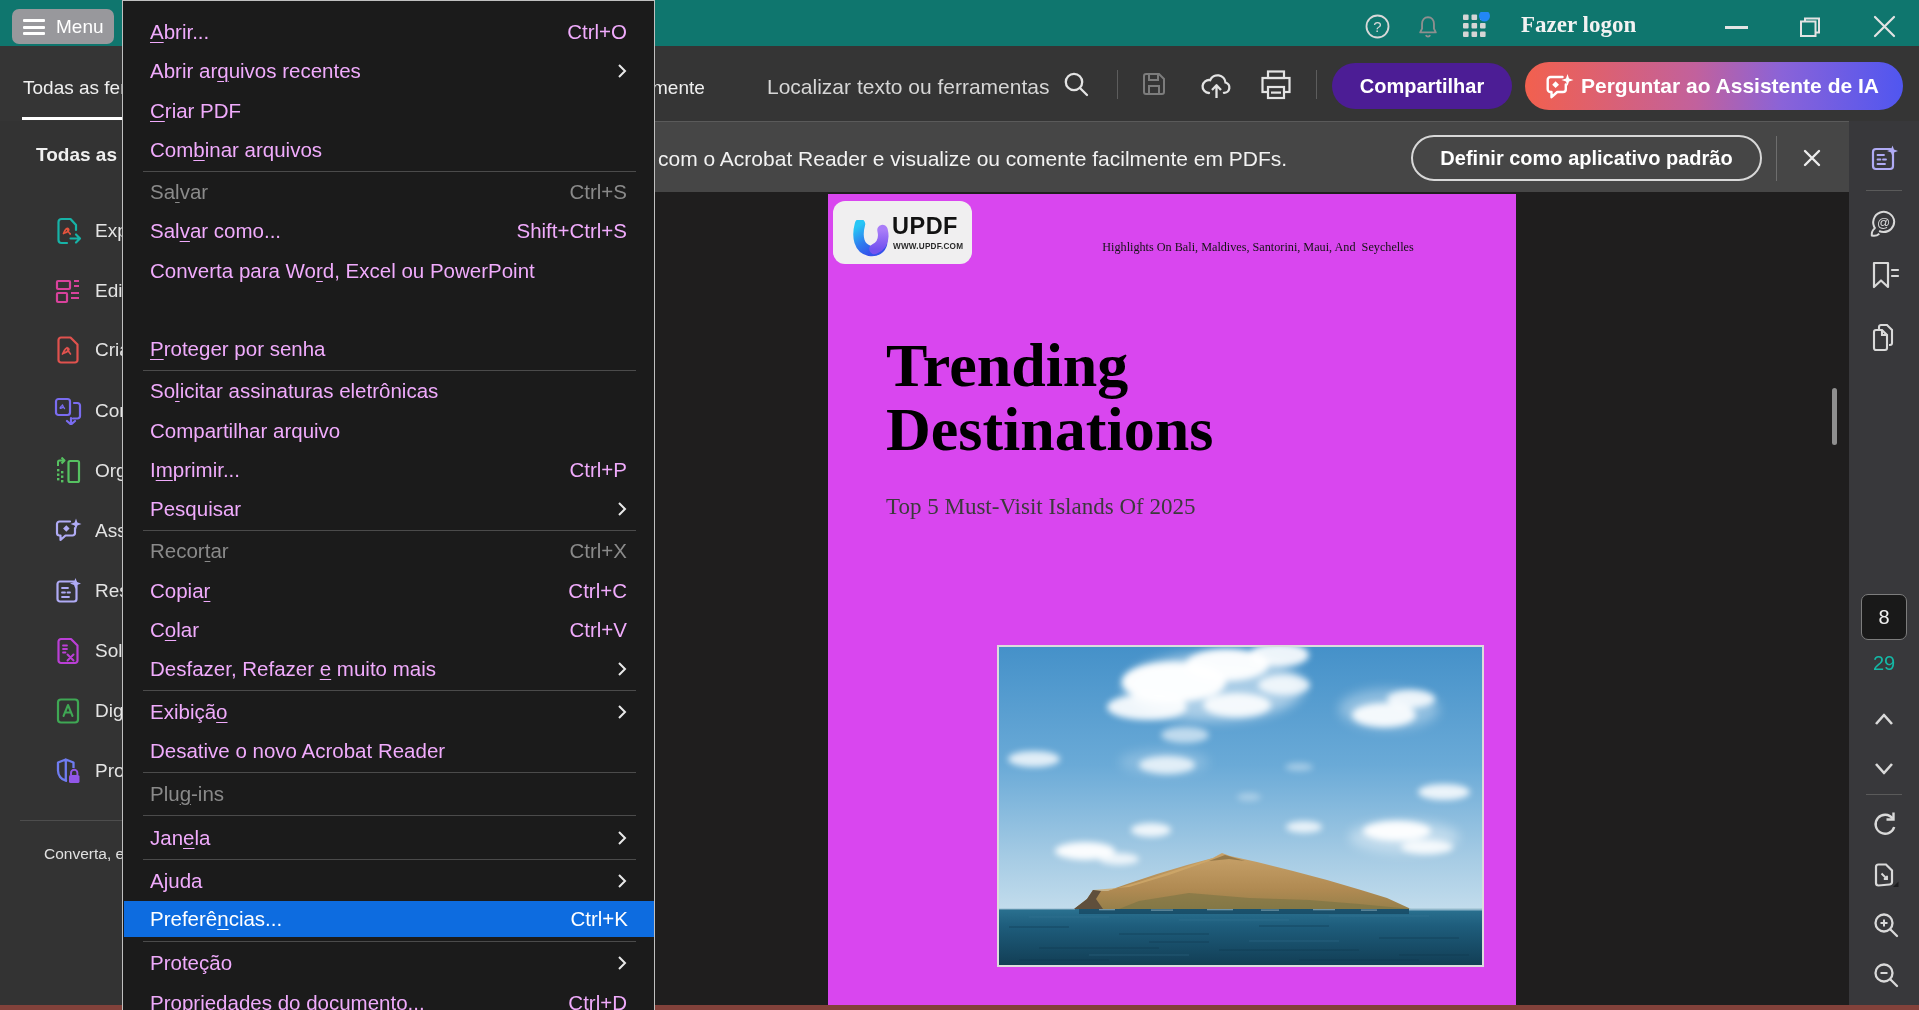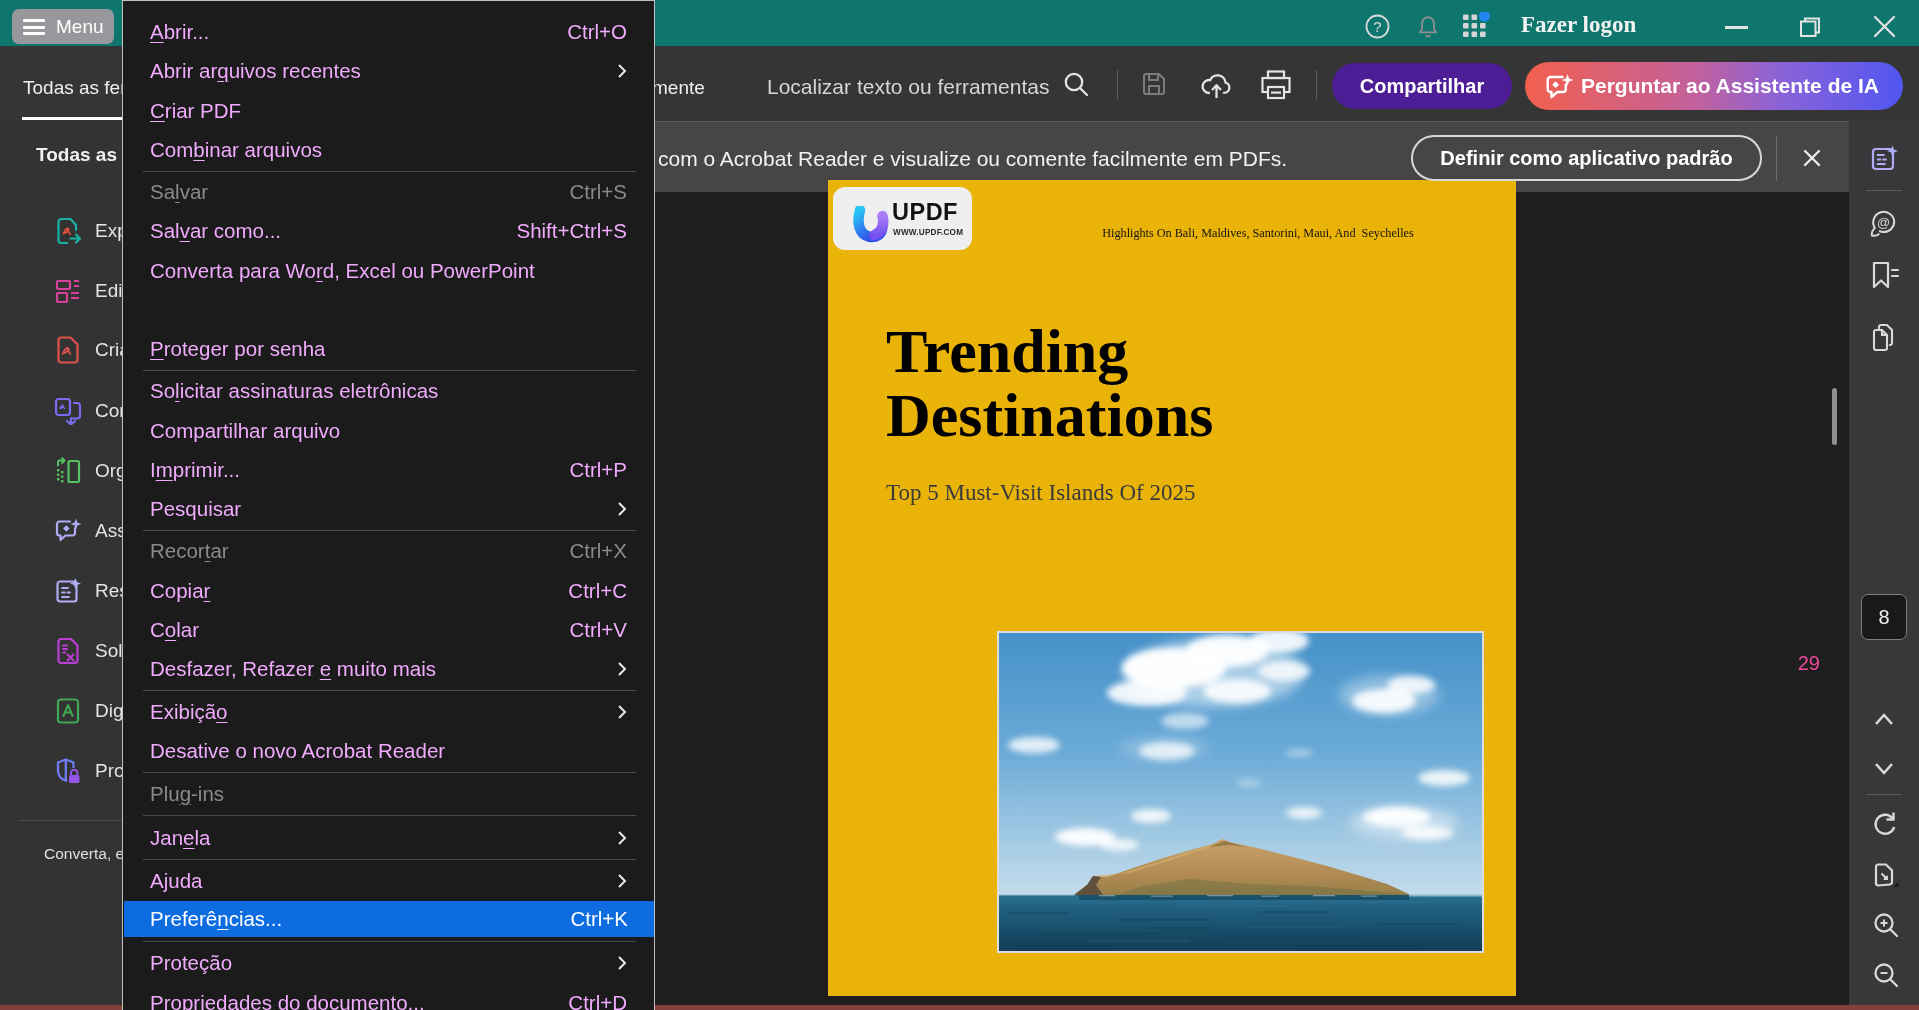--- a/index.html
+++ b/index.html
@@ -9,21 +9,21 @@
   .abs { position:absolute; }
 
   
   #titlebar { left:0; top:0; width:1919px; height:46px; background:#0f766e; z-index:3; }
   #toolbar  { left:0; top:46px; width:1919px; height:75px; background:#353535; z-index:3; }
   #notif    { left:0; top:121px; width:1849px; height:71px; background:#464646;
               border-top:1px solid #5a5a5a; z-index:2; }
   #leftbar  { left:0; top:121px; width:260px; height:889px; background:#333333; z-index:4; overflow:hidden; }
   #rightbar { left:1849px; top:121px; width:70px; height:889px; background:#38383b; z-index:4; }
   #docarea  { left:260px; top:192px; width:1589px; height:818px; background:#1f1e1e; z-index:1; }
-  #page     { left:828px; top:180px; width:688px; height:816px; background:#eab308; z-index:2; }
+  #page     { left:828px; top:194px; width:688px; height:816px; background:#d946ef; z-index:2; }
   #redline  { left:0; top:1005px; width:1919px; height:5px; background:#82413a; z-index:5; }
   #menupanel{ left:122px; top:0px; width:533px; height:1012px; background:#1b1b1b;
               border:1px solid #c0c0c0; z-index:6; }
 
   
   #menubtn { left:12px; top:9px; width:102px; height:35px; background:#98989c; border-radius:7px; }
   #menubtn .txt { position:absolute; left:44px; top:7px; font-size:19px; color:#fff; }
   .hbar { position:absolute; left:11px; width:22px; height:3px; background:#fff; border-radius:1px; }
   #fazer { left:1521px; top:12px; font-size:23px; font-weight:700; color:#f2f2f2;font-family:Liberation Serif, serif; }
 
@@ -71,21 +71,21 @@
   #updfurl { left:60px; top:41px; font-size:8.2px; font-weight:700; color:#2a2a2a; letter-spacing:0.2px; }
   #headline { left:0px; top:46px; width:860px; text-align:center; font-family:"Liberation Serif",serif;
               font-size:12.2px; color:#141414; }
   #bigtitle { left:58px; top:139px; font-family:"Liberation Serif",serif; font-weight:700;
               font-size:62px; line-height:64px; color:#000; }
   #subtitle { left:58px; top:300px; font-family:"Liberation Serif",serif; font-size:23px; color:#3b3b3b; }
   #photo { left:169px; top:451px; width:487px; height:322px; background:#fff; border:2px solid #dcdcdc; }
   #pagebox { z-index:5; left:1861px; top:594px; width:46px; height:46px; background:#191919;
              border:1px solid #7d7d7d; border-radius:7px; color:#f0f0f0; font-size:20px;
              text-align:center; line-height:44px; }
-  #pagecount { z-index:5; left:1774px; top:652px; width:46px; text-align:right; color:#ec4899; font-size:20px; }
+  #pagecount { z-index:5; left:1861px; top:652px; width:46px; text-align:center; color:#14b8a6; font-size:20px; }
   #rbsep2 { z-index:5; left:1866px; top:794px; width:36px; height:1px; background:#5a5a5a; }
   #scrollthumb { left:1832px; top:388px; width:5px; height:57px; background:#8f8f8f; border-radius:3px; z-index:3; }
 </style>
 </head>
 <body>
 <div id="app">
   <div class="abs" id="titlebar">
     <div class="abs" id="menubtn">
       <div class="hbar" style="top:10px"></div>
       <div class="hbar" style="top:16.5px"></div>

